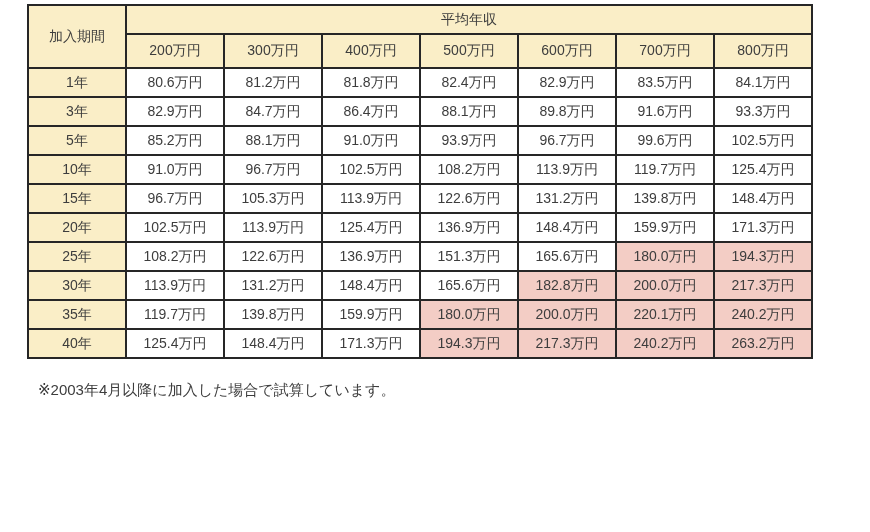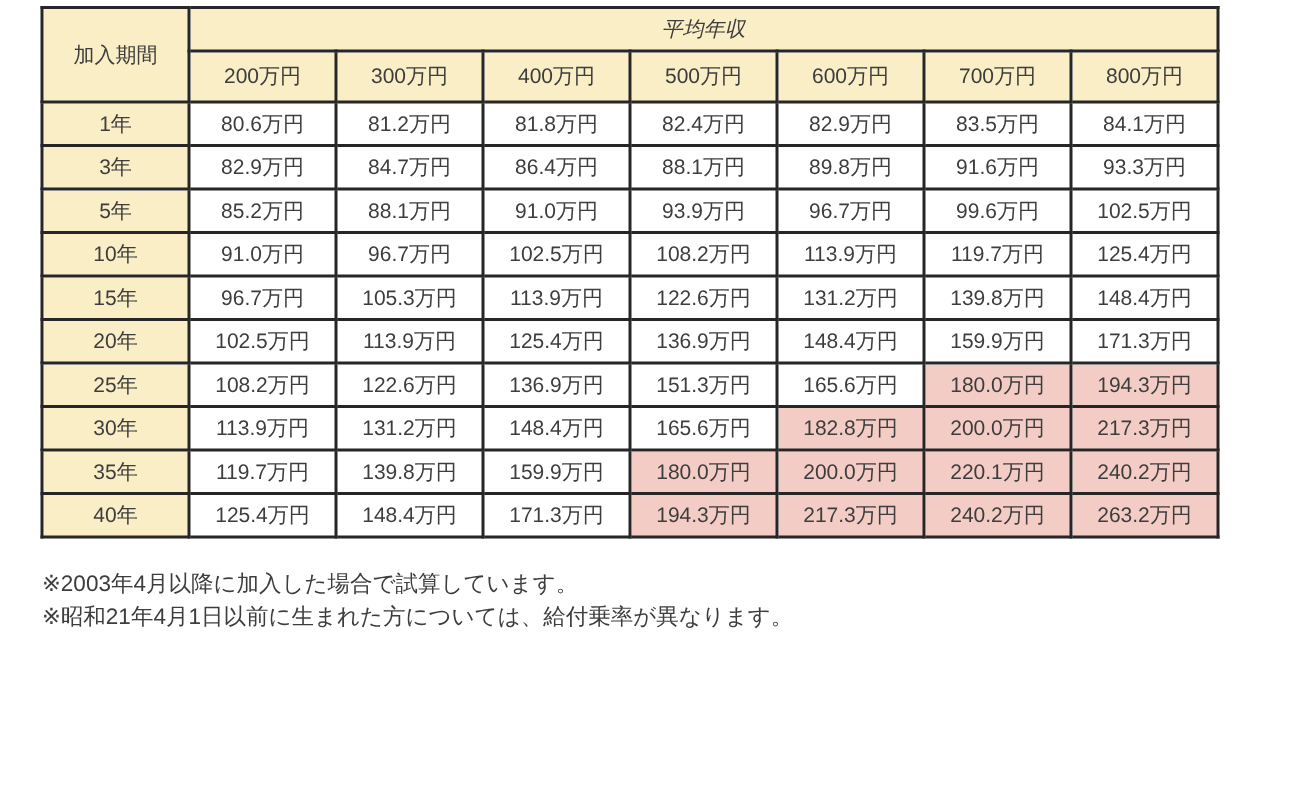--- a/index.html
+++ b/index.html
@@ -38,33 +38,32 @@
   tr.income-header-row { height: 29px; }
   tr.income-columns-row { height: 34px; padding-left: 16px; }
   tbody tr { height: 29px; border-radius: 17px; }
   .corner {
     background: var(--header-bg, #faeec7);
     vertical-align: bottom;
     padding-bottom: 9px;
   }
   .income {
     background: var(--header-bg, #faeec7);
-    font-style: italic;
   }
   .colhead {
     background: var(--header-bg, #faeec7);
   }
   .period {
     background: var(--header-bg, #faeec7);
   }
   td.val { background: #ffffff; }
   td.val.hl { background: var(--highlight-bg, #f3cdc5); margin-top: 38px; }
   .notes {
     margin-top: 20px;
-    margin-left: 1px;
+    margin-left: 11px;
   }
   .note {
     font-size: 15px;
     line-height: 22px;
     color: var(--text-c, #3d3d3d);
     white-space: nowrap;
   }
 </style>
 </head>
 <body>
@@ -195,15 +194,14 @@
           <td class="val hl">194.3万円</td>
           <td class="val hl">217.3万円</td>
           <td class="val hl">240.2万円</td>
           <td class="val hl">263.2万円</td>
         </tr>
       </tbody>
   </table>
 
   <div class="notes" id="notes">
       <div class="note">※2003年4月以降に加入した場合で試算しています。</div>
-      <div class="note">※昭和21年4月1日以前に生まれた方については、給付乗率が異なります。</div>
     </div>
 </div>
 
 </body></html>

